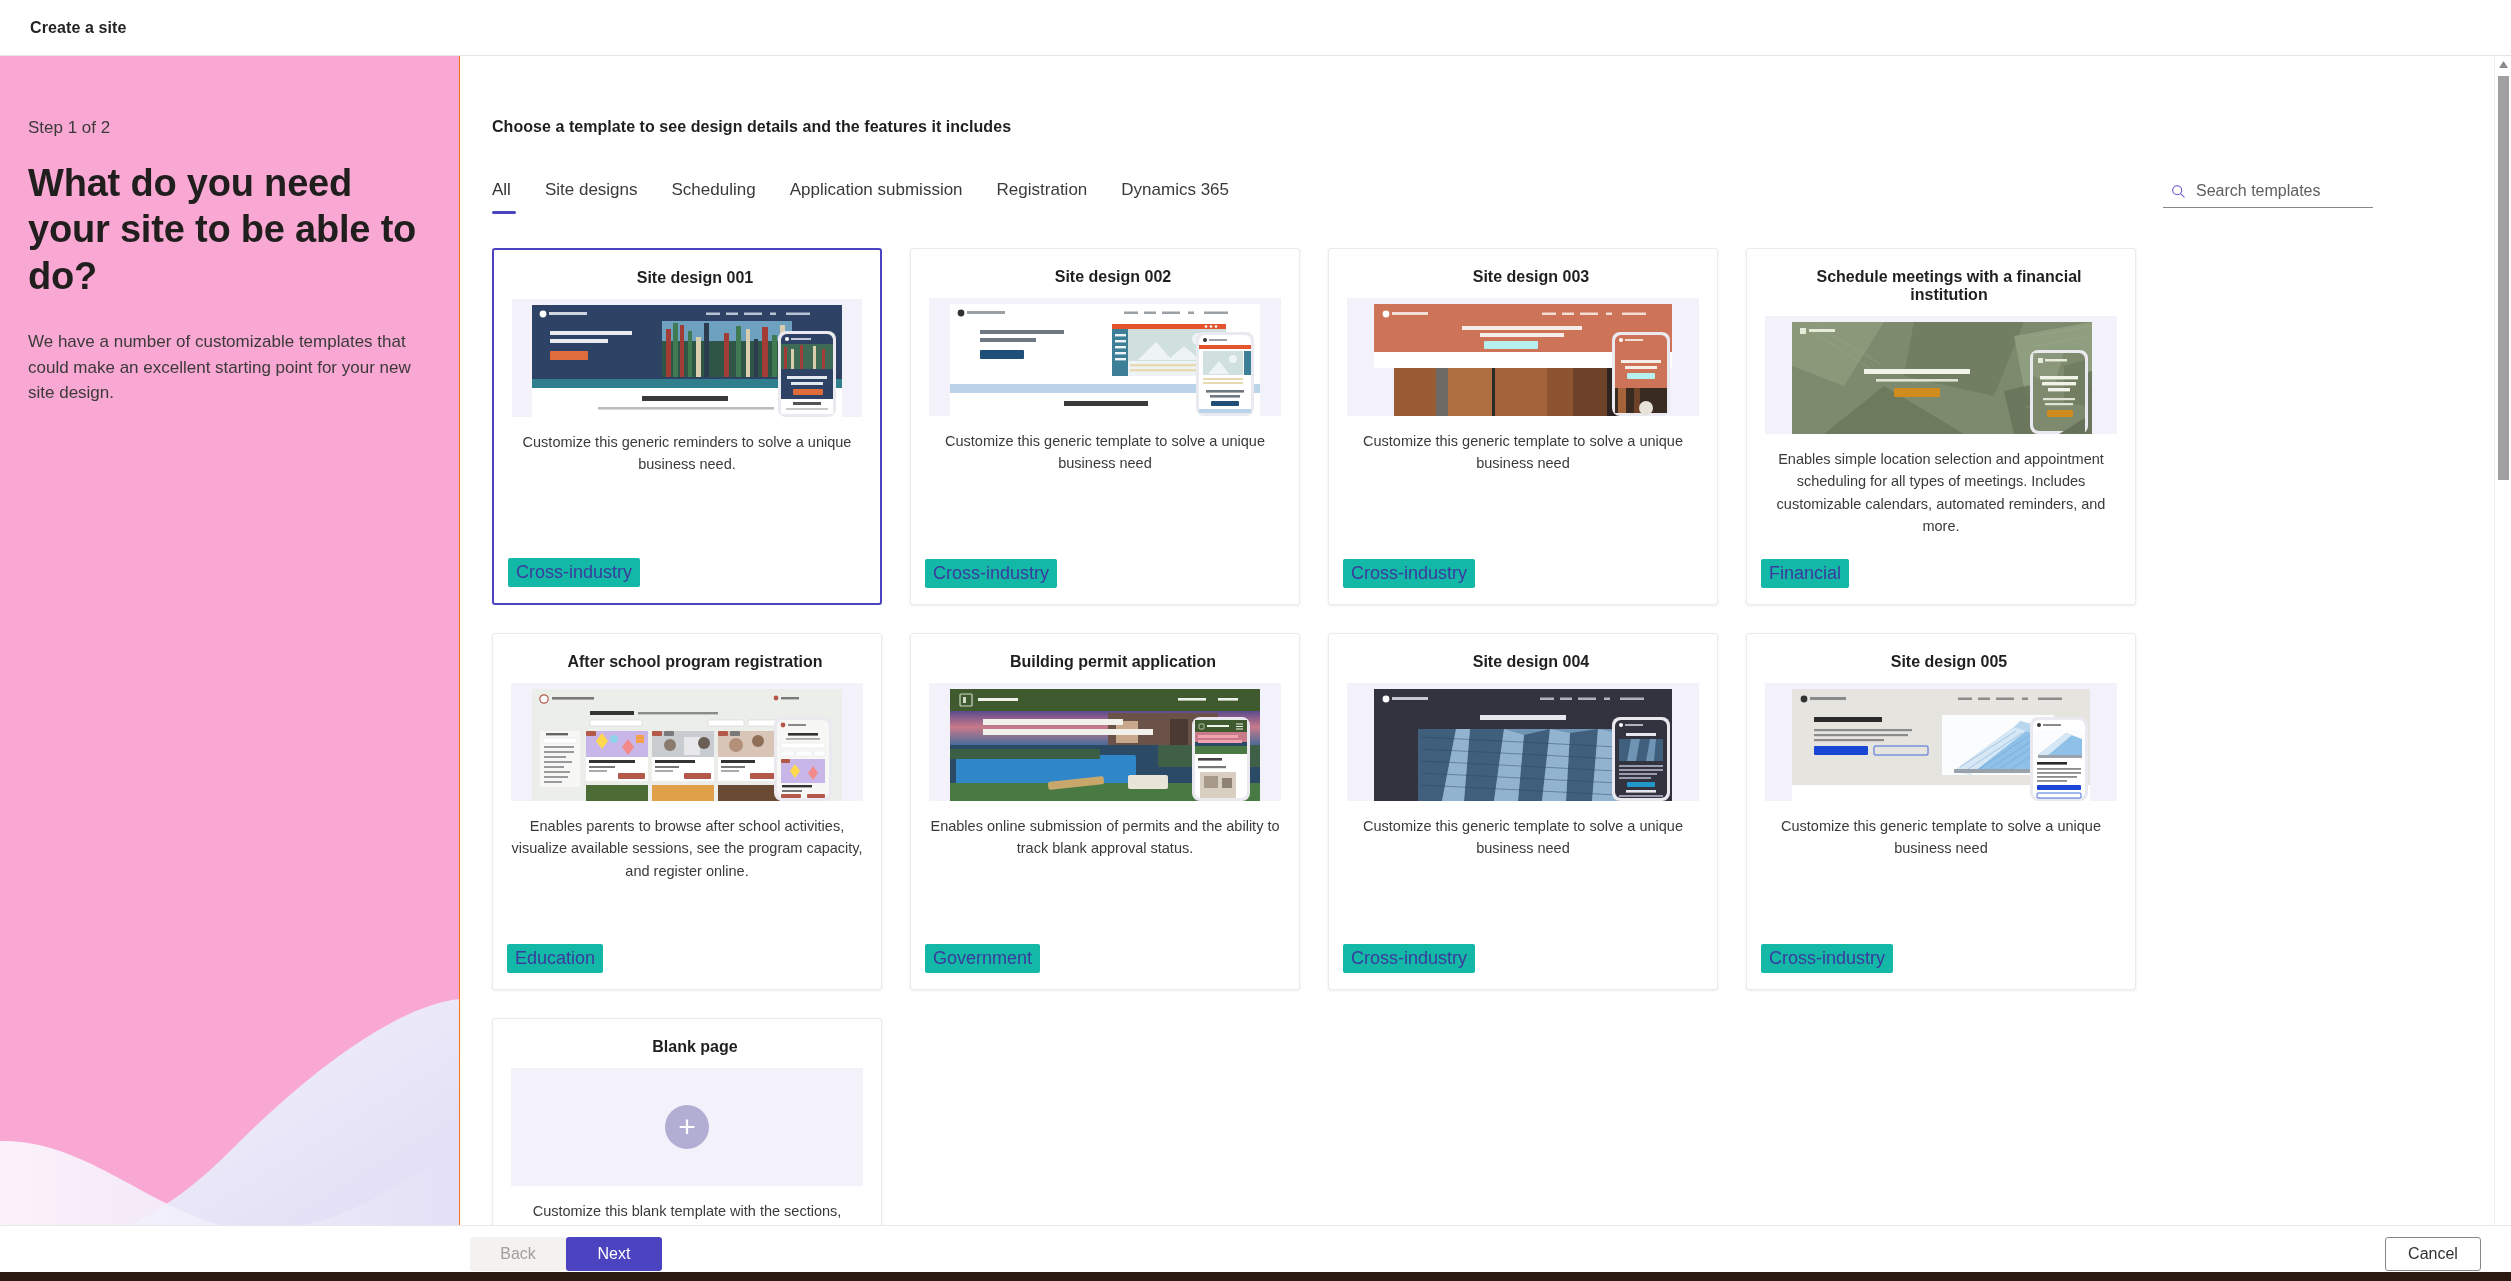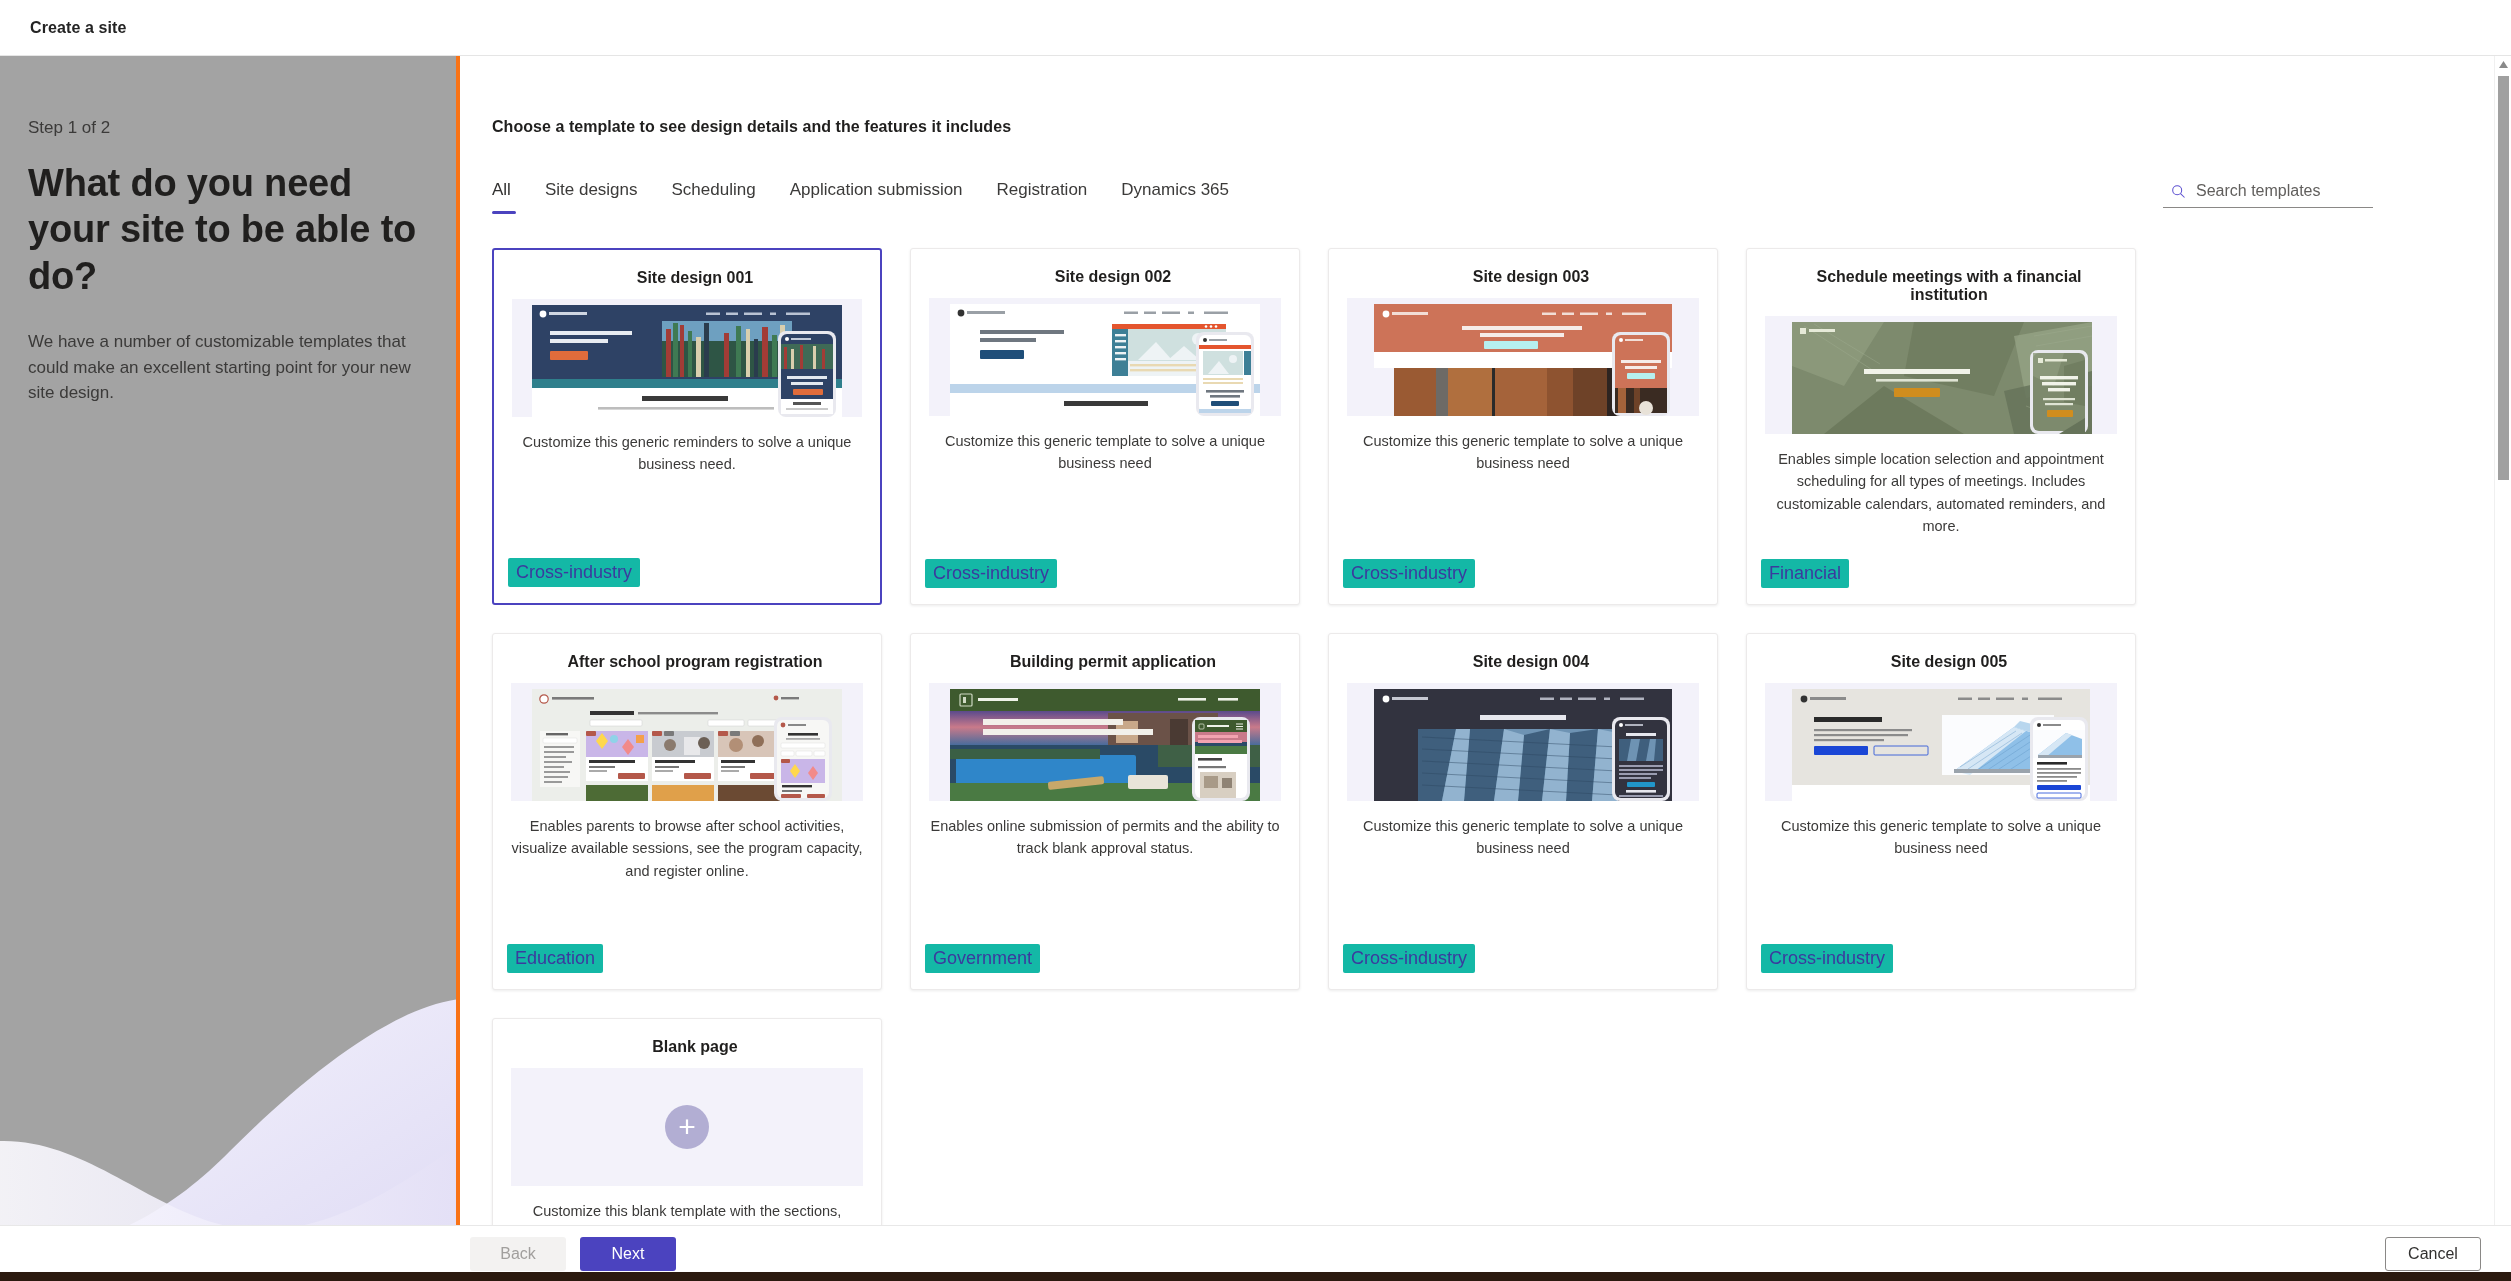--- a/index.html
+++ b/index.html
@@ -21,22 +21,22 @@
   }
   .titlebar-text { font-size: 16px; font-weight: 600; color: #242424; letter-spacing: .1px; }
 
   
   .body-wrap { display: flex; height: 1225px; width: 100%; }
 
   
   .left-pane {
     width: 460px; min-width: 460px;
     position: relative;
-    background: #a3a3a3;
-    border-right: 4px solid #f97316;
+    background: #f9a8d4;
+    border-right: 1px solid #f97316;
     overflow: hidden;
     padding: 62px 36px 0 28px;
   }
   .step-label { font-size: 17px; color: #3b3a39; margin-bottom: 22px; }
   .left-heading {
     font-size: 38px; line-height: 1.22; font-weight: 600;
     color: #201f1e; letter-spacing: -0.2px; margin-bottom: 30px;
   }
   .left-desc { font-size: 17px; line-height: 1.5; color: #3b3a39; }
 
@@ -125,21 +125,21 @@
     position: absolute; top: 20px; left: 3px; width: 11px; height: 404px;
     background: #a0a0a0; border-radius: 0;
   }
 
   
   .footer {
     position: absolute; left: 0; bottom: 0; width: 2511px; height: 56px;
     background: #ffffff; border-top: 1px solid #e8e8e8;
     display: flex; align-items: center;
   }
-  .footer-left { display: flex; gap: 14px; margin-left: 470px; }
+  .footer-left { display: flex; margin-left: 470px; }
   .btn {
     height: 34px; min-width: 96px; padding: 0 16px;
     font-size: 16px; font-family: "Liberation Sans", sans-serif;
     border-radius: 3px; border: 1px solid transparent; cursor: pointer;
     display: flex; align-items: center; justify-content: center;
   }
   .btn-back { background: #f3f2f1; color: #a19f9d; }
   .btn-next { background: #4b43bf; color: #ffffff; }
   .btn-cancel { background: #ffffff; color: #323130; border: 1px solid #8a8886; margin-left: auto; margin-right: 30px; }
 

